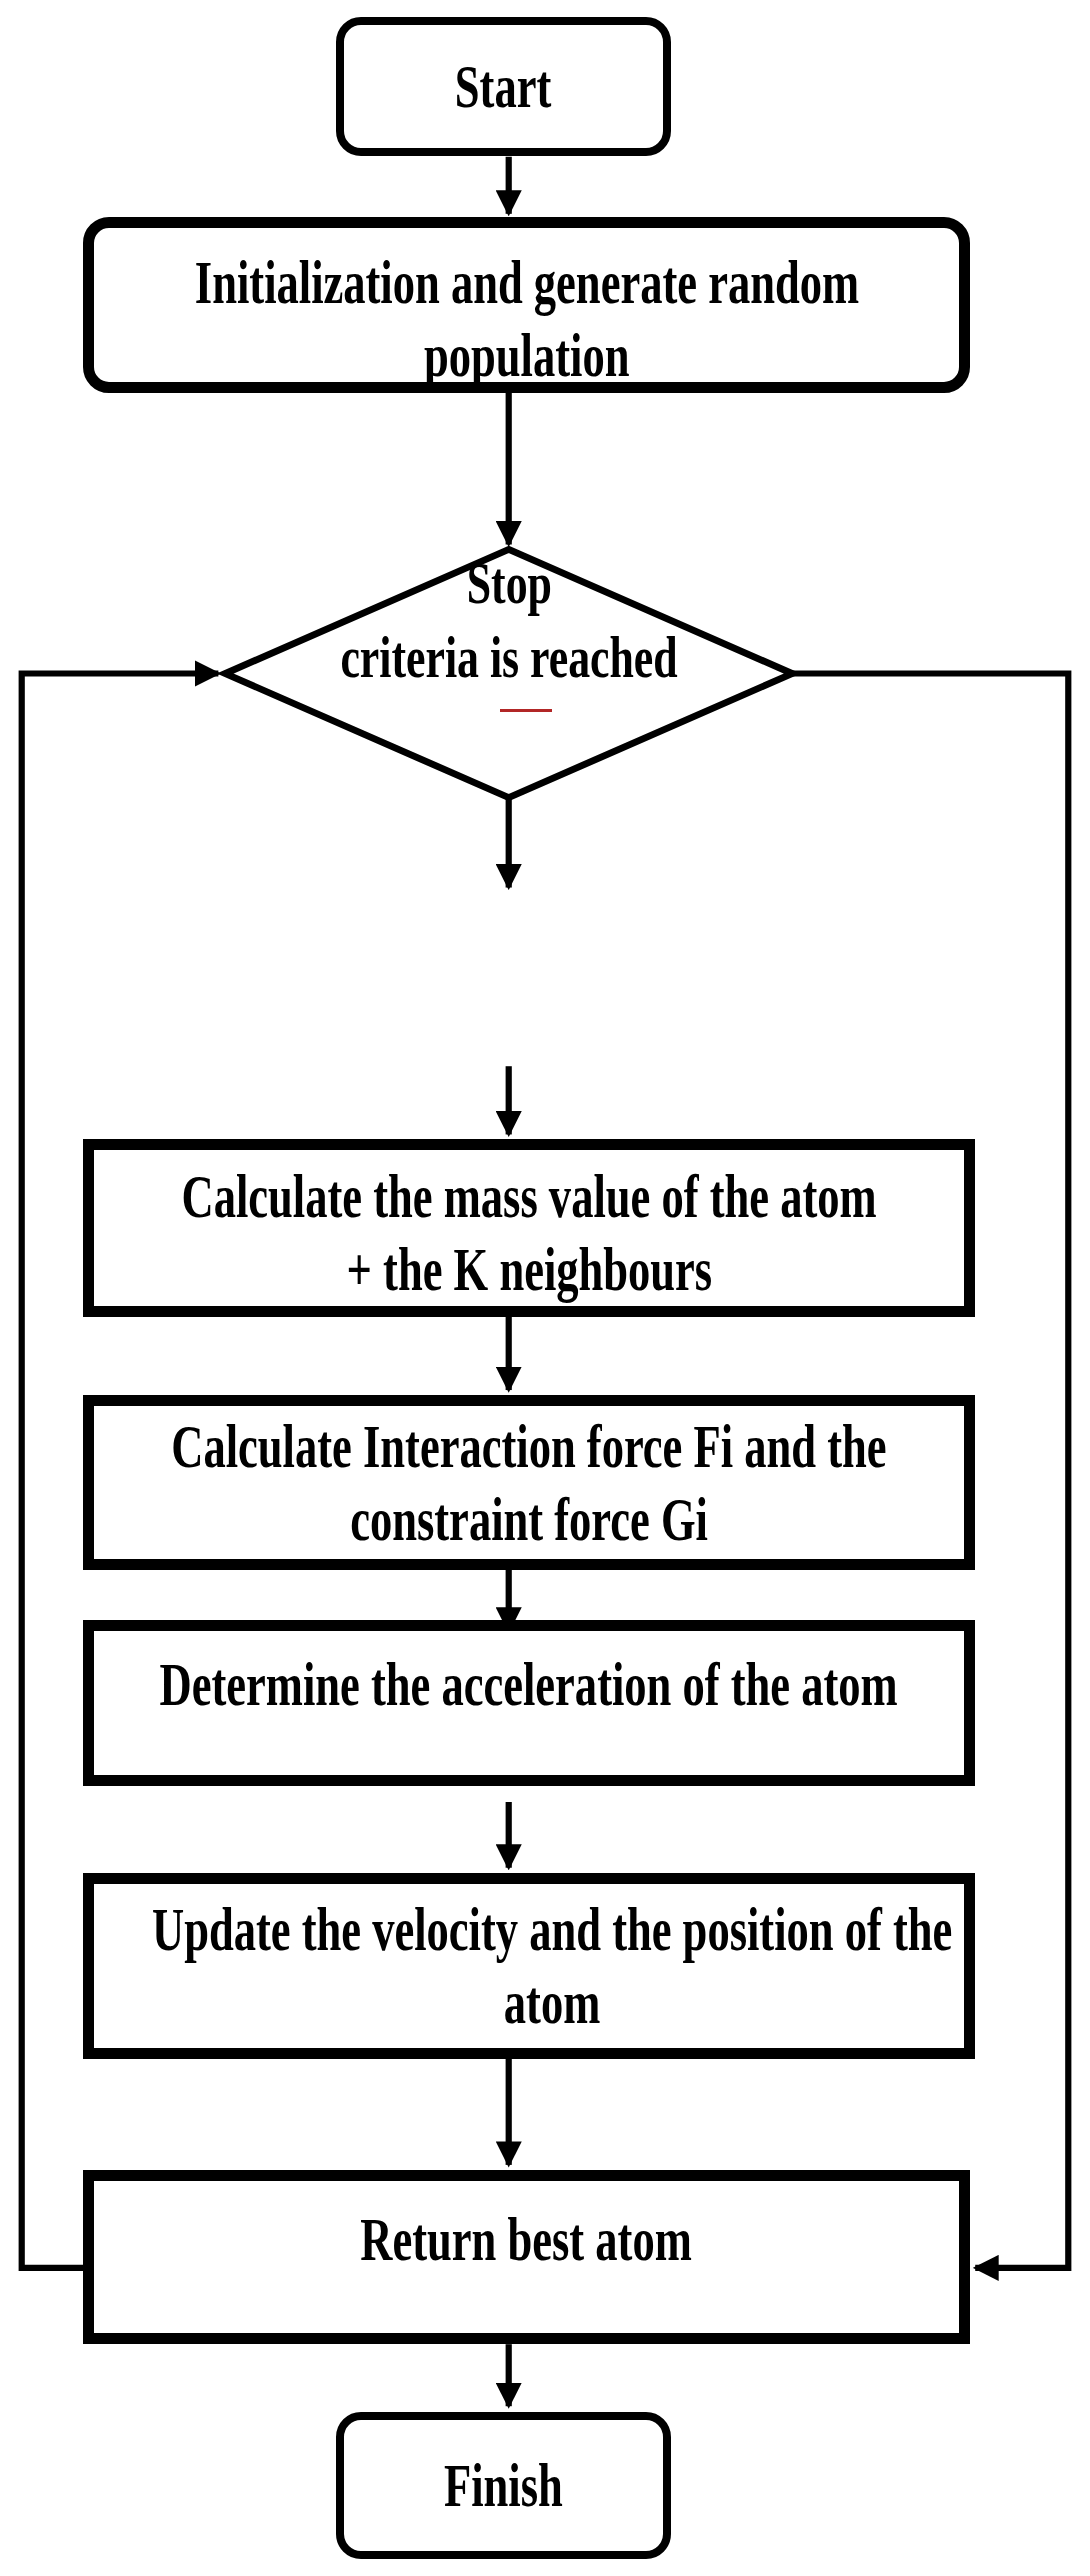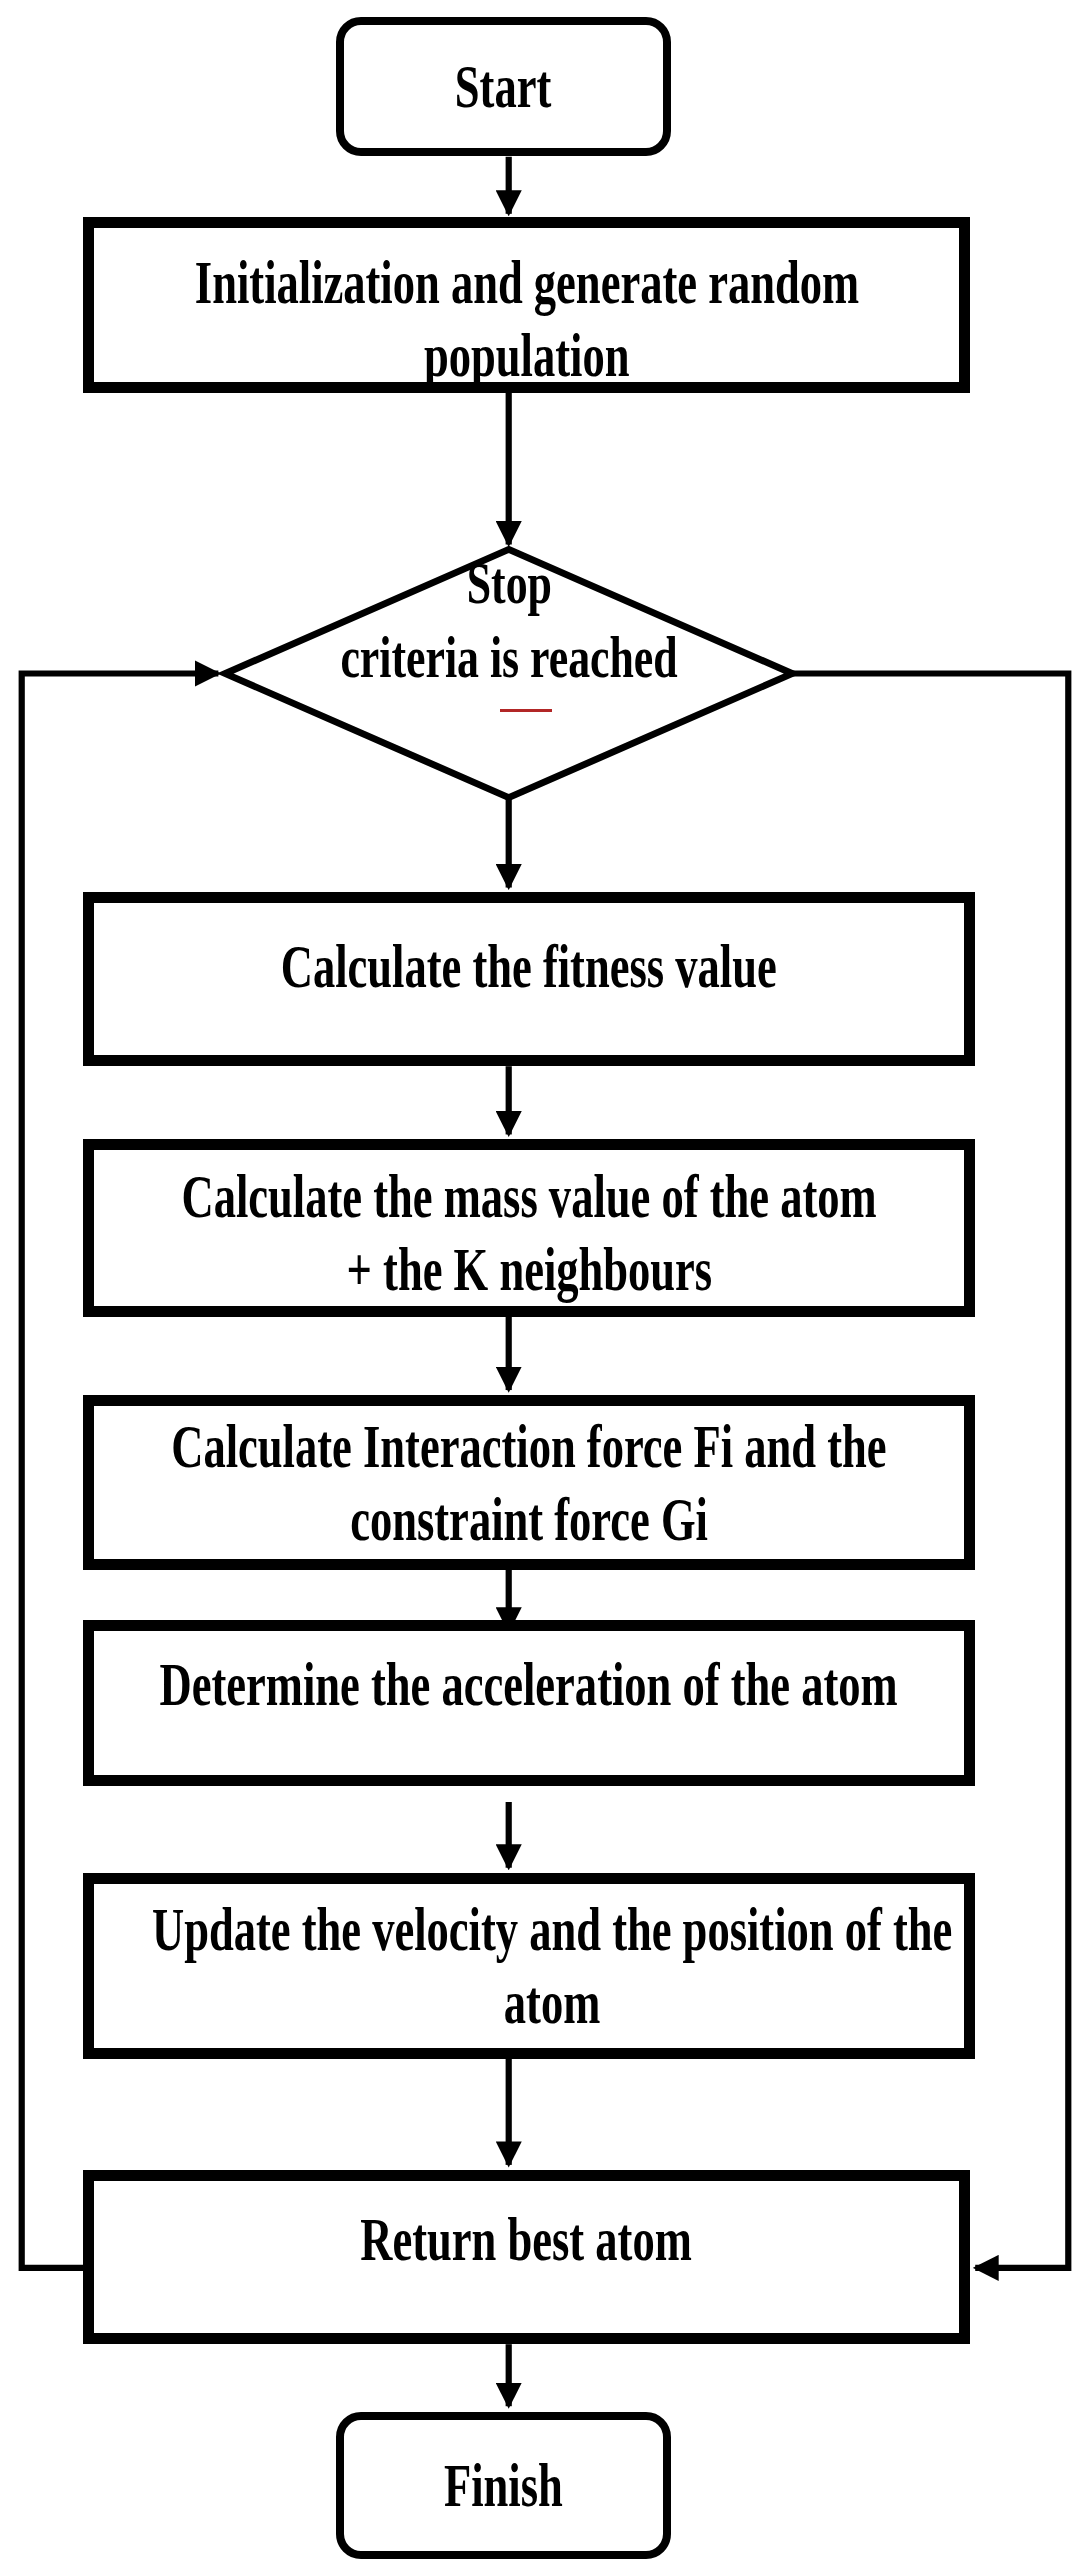--- a/index.html
+++ b/index.html
@@ -50,21 +50,21 @@
   }
   .tl {
     display: inline-block;
     white-space: nowrap;
     transform: scaleX(0.73);
     transform-origin: 50% 50%;
   }
   .bias-up-sm   { padding-bottom: 25px; }
   .bias-up-md   { padding-bottom: 37px; }
   .bias-up-lg   { padding-bottom: 35px; }
-  .bias-down-md { padding-top: 28px; }
+  .bias-down-md { padding-top: 28px; border-radius: 26px; }
   .squiggle {
     position: absolute;
     left: 500px; top: 709px;
     width: 52px; height: 2.5px;
     background: #a40000;
     opacity: 0.85;
   }
 </style>
 </head>
 <body>
@@ -103,23 +103,20 @@
     <span class="tl">Initialization and generate random</span>
     <span class="tl">population</span>
   </div>
 
   <div class="decision-label" style="left:261px; top:546px; width:496px; height:223px;">
     <span class="tl">Stop</span>
     <span class="tl">criteria is reached</span>
   </div>
   <div class="squiggle"></div>
 
-  <div class="node bias-up-sm" style="left:83px; top:892px; width:892px; height:174px;">
-    <span class="tl">Calculate the fitness value</span>
-  </div>
 
   <div class="node" style="left:83px; top:1139px; width:892px; height:178px;justify-content:flex-end;">
     <span class="tl">Calculate the mass value of the atom</span>
     <span class="tl">+ the K neighbours</span>
   </div>
 
   <div class="node" style="left:83px; top:1395px; width:892px; height:175px;">
     <span class="tl">Calculate Interaction force Fi and the</span>
     <span class="tl">constraint force Gi</span>
   </div>

